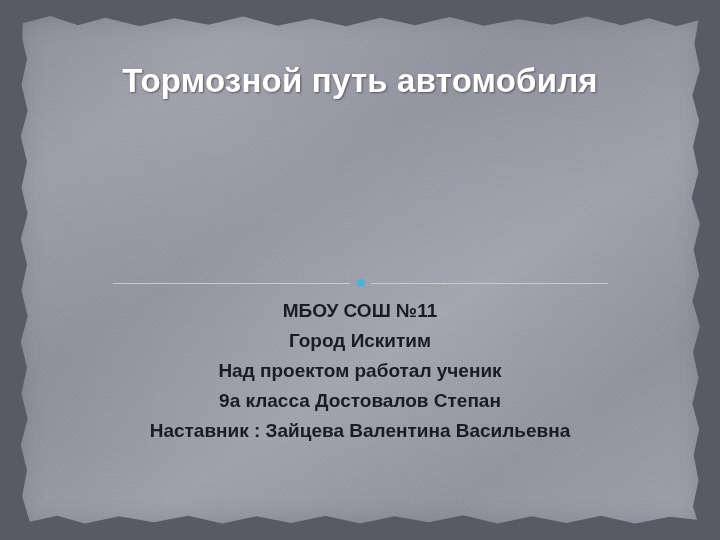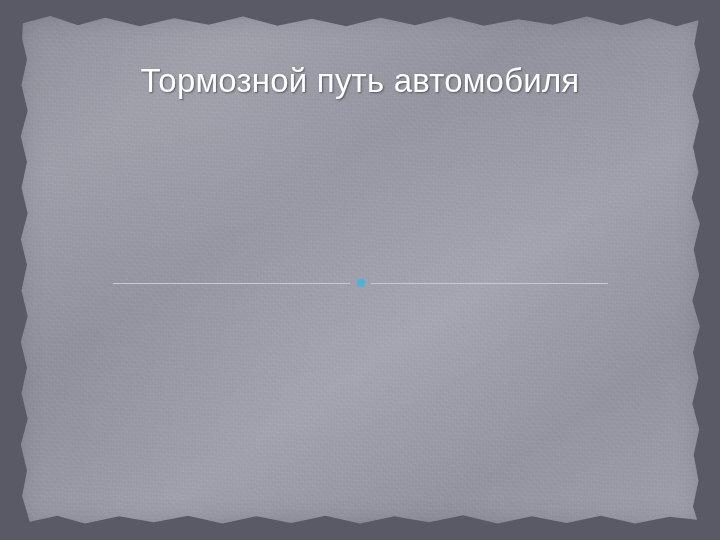--- a/index.html
+++ b/index.html
@@ -67,21 +67,21 @@
     pointer-events: none;
   }
 
   #title {
     position: absolute;
     left: 50px;
     top: 62px;
     width: 620px;
     text-align: center;
     font-size: 33px;
-    font-weight: normal;
+    font-weight: bold;
     color: #ffffff;
     letter-spacing: 0.2px;
     text-shadow: 1px 1px 2px rgba(50,50,60,0.65);
   }
 
   
   #divider {
     position: absolute;
     left: 113px;
     top: 278px;
@@ -134,14 +134,21 @@
   </div>
 
   <div id="title">Тормозной путь автомобиля</div>
 
   <div id="divider">
     <div class="rule-left"></div>
     <div class="dot"></div>
     <div class="rule-right"></div>
   </div>
 
+  <div id="body-text">
+    <div class="line">МБОУ СОШ №11</div>
+    <div class="line">Город Искитим</div>
+    <div class="line">Над проектом работал ученик</div>
+    <div class="line">9а класса Достовалов Степан</div>
+    <div class="line">Наставник : Зайцева Валентина Васильевна</div>
+  </div>
 
 </div>
 
 </body></html>

